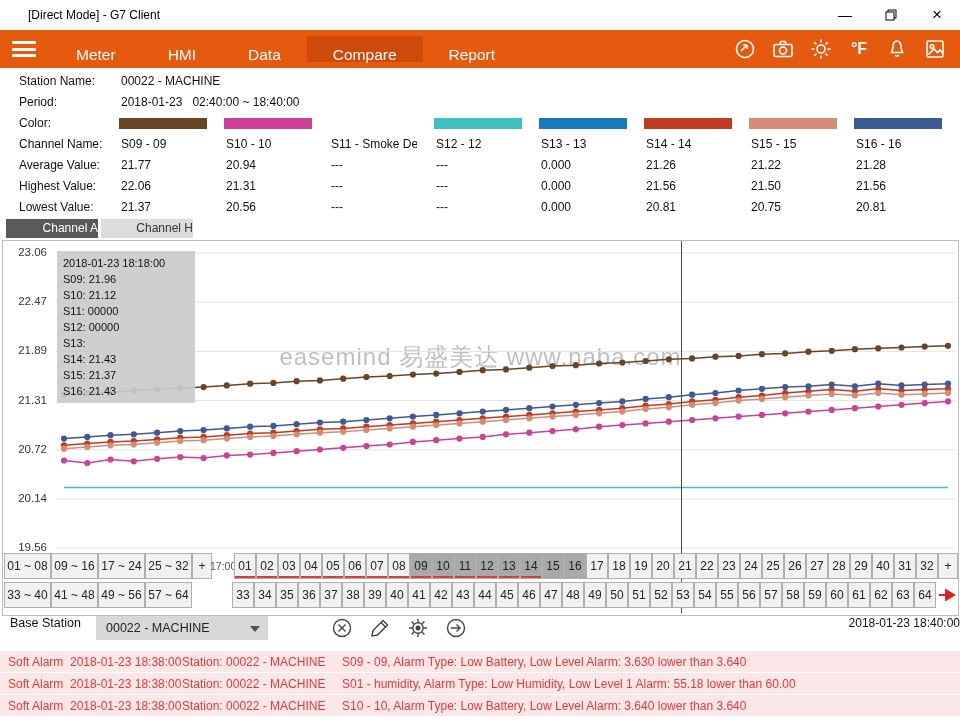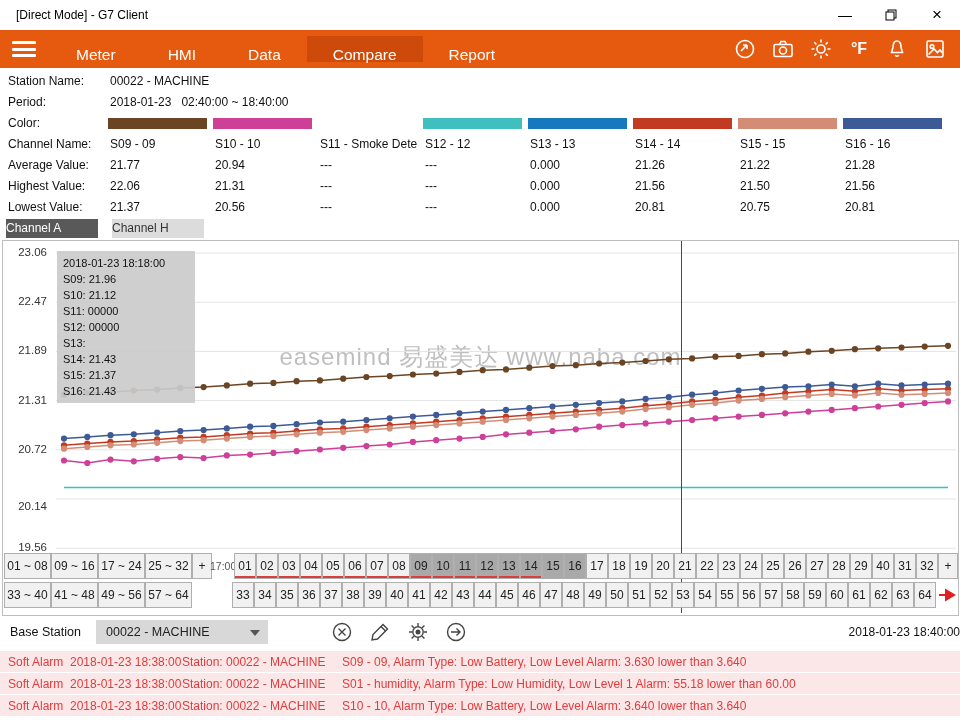--- a/index.html
+++ b/index.html
@@ -1,43 +1,43 @@
 <!DOCTYPE html>
 <html><head>
 <meta charset="utf-8">
 <style>
   html,body{margin:0;padding:0;}
   body{width:960px;height:720px;position:relative;overflow:hidden;background:#fff;
        font-family:"Liberation Sans",sans-serif;color:#111;}
   
   .titlebar{height:30px;display:flex;align-items:center;background:#fff;}
-  .title{flex:1;font-size:12px;padding-left:16px;color:#000;}
+  .title{flex:1;font-size:12px;padding-left:28px;color:#000;}
   .win-btn{width:46px;height:30px;display:flex;align-items:center;justify-content:center;
            font-size:14px;color:#000;}
   
   .nav{height:38px;background:#E55A0F;display:flex;align-items:center;color:#fff;}
   .hamburger{width:24px;height:16px;margin:0 14px 0 12px;display:flex;flex-direction:column;justify-content:space-between;}
   .hamburger i{display:block;height:3px;background:#fff;border-radius:1px;}
   .nav-tab{padding:0 26px;height:26px;line-height:38px;font-size:15.5px;}
   .nav-tab.active{background:#CE4A0A;}
   .nav-icons{margin-left:auto;display:flex;align-items:center;gap:16px;padding-right:14px;}
   .nav-icon{width:22px;height:22px;display:flex;align-items:center;justify-content:center;}
   .temp-unit{font-size:16px;font-weight:bold;}
   
   .summary-grid{display:grid;grid-template-columns:102px repeat(8,105px);font-size:12px;padding-top:3px;}
-  .cell{height:21px;line-height:21px;white-space:pre;overflow:hidden;}
+  .cell{height:21px;line-height:21px;white-space:pre;overflow:hidden;margin-left:11px;}
   .lbl{padding-left:8px;}
   .val{padding-left:8px;}
   .span8{grid-column:2 / -1;}
   .swatch-cell{display:flex;align-items:center;padding-left:6px;}
   .swatch{height:11px;width:100px;}
   
   .ch-tabs{display:flex;padding-left:6px;height:19px;margin-top:1px;}
-  .ch-tab{width:92px;text-align:left;font-size:12px;height:19px;line-height:19px;
-          background:#DCDCDC;color:#333;margin-right:14px;}
+  .ch-tab{width:92px;text-align:right;font-size:12px;height:19px;line-height:19px;
+          background:#DCDCDC;color:#333;margin-right:3px;}
   .ch-tab.active{background:#595959;color:#fff;}
   
   .chart-wrap{position:absolute;left:2px;top:240px;width:955px;height:374px;
               border:1px solid #BDBDBD;background:#fff;}
   .y-axis{position:absolute;left:0;top:0;width:46px;height:100%;}
   .ytick{position:absolute;right:2px;font-size:11.5px;color:#333;width:44px;text-align:right;}
   .watermark{position:absolute;left:0;top:100px;width:100%;text-align:center;
              font-size:24px;color:#BFBFBF;letter-spacing:1px;z-index:1;}
   .chart-svg{position:absolute;left:53px;top:0;z-index:2;}
   .chart-tooltip{position:absolute;left:54px;top:10px;width:126px;z-index:4;
@@ -50,21 +50,21 @@
   .pbtn.group{width:47px;font-size:12px;}
   .pbtn.plus{width:20px;}
   .pbtn.num{width:22px;}
   .pbtn.sel{background:#A9A9A9;}
   .pbtn.redmark{box-shadow:inset 0 -2px 0 0 #D84040;}
   .pgap{width:24px;font-size:10.5px;color:#555;line-height:26px;white-space:nowrap;margin-left:-2px;}
   .pgap2{width:40px;}
   .x-label-right{position:absolute;left:903px;top:318px;font-size:10.5px;color:#555;z-index:4;}
   .red-arrow{width:24px;display:flex;align-items:center;justify-content:center;}
   
-  .base-bar{position:absolute;left:0;top:616px;width:960px;height:32px;display:flex;align-items:center;font-size:12.5px;}
+  .base-bar{position:absolute;left:0;top:616px;width:960px;height:32px;display:flex;font-size:12.5px;}
   .base-label{padding-left:10px;width:86px;}
   .dropdown{width:172px;height:24px;background:#D8D8D8;display:flex;align-items:center;position:relative;}
   .dropdown span{padding-left:10px;font-size:12.5px;color:#222;}
   .chevron{position:absolute;right:8px;top:10px;width:0;height:0;
            border-left:5px solid transparent;border-right:5px solid transparent;border-top:6px solid #555;}
   .tool-icons{display:flex;gap:15px;margin-left:62px;}
   .tool-icon{width:23px;height:23px;display:flex;align-items:center;justify-content:center;}
   .base-datetime{margin-left:auto;font-size:12px;color:#111;}
   
   .alarm-list{position:absolute;left:0;top:651px;width:960px;}
@@ -199,21 +199,21 @@
   </div>
 
 <div class="chart-wrap">
   <div class="watermark">easemind 易盛美达 www.naba.com</div>
   <div class="y-axis">
       <div class="ytick" style="top: 5px;">23.06</div>
       <div class="ytick" style="top: 54.2px;">22.47</div>
       <div class="ytick" style="top: 103.4px;">21.89</div>
       <div class="ytick" style="top: 152.6px;">21.31</div>
       <div class="ytick" style="top: 201.8px;">20.72</div>
-      <div class="ytick" style="top: 259px; text-align: right;">20.14</div>
+      <div class="ytick" style="top: 251px; text-align: right;">20.14</div>
       <div class="ytick" style="top: 300.2px;">19.56</div>
     </div>
   <svg class="chart-svg" width="900" height="372">
       <line x1="0" x2="900" y1="12" y2="12" stroke="#E4E4E4"></line>
       <line x1="0" x2="900" y1="61.2" y2="61.2" stroke="#E4E4E4"></line>
       <line x1="0" x2="900" y1="110.4" y2="110.4" stroke="#E4E4E4"></line>
       <line x1="0" x2="900" y1="159.60000000000002" y2="159.60000000000002" stroke="#E4E4E4"></line>
       <line x1="0" x2="900" y1="208.8" y2="208.8" stroke="#E4E4E4"></line>
       <line x1="0" x2="900" y1="258" y2="258" stroke="#E4E4E4"></line>
       <line x1="0" x2="900" y1="307.20000000000005" y2="307.20000000000005" stroke="#E4E4E4"></line>

